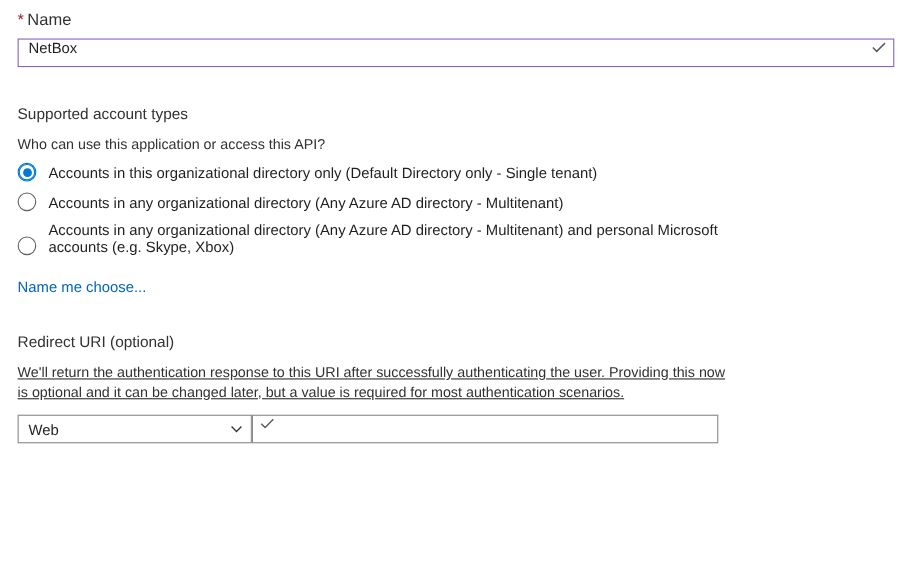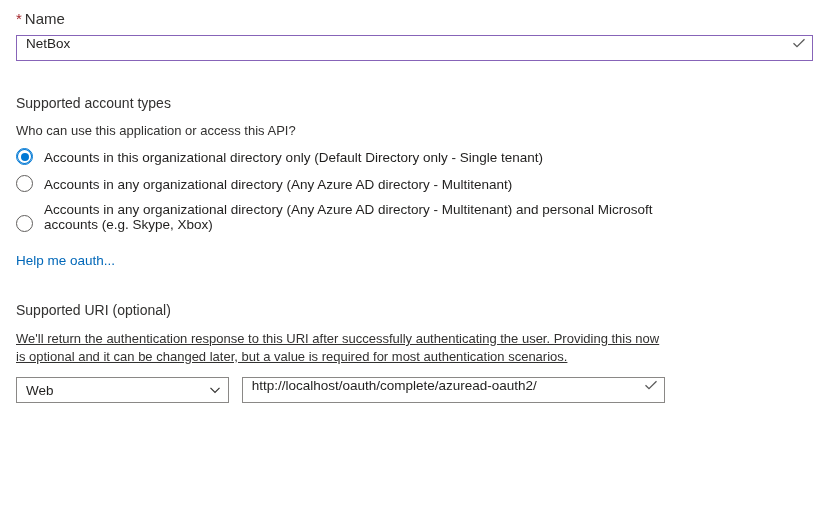--- a/index.html
+++ b/index.html
@@ -138,21 +138,20 @@
     margin-top: 12px;
   }
   .dropdown {
     width: 213px;
     height: 26px;
     border: 1px solid #8a8886;
     background: #ffffff;
     display: flex;
     align-items: center;
     box-sizing: border-box;
-    margin-right: 13px;
   }
   .dropdown .value {
     flex: 1;
     font-size: 13.5px;
     color: #201f1e;
     padding-left: 9px;
   }
   .chev {
     width: 26px;
     display: flex;
@@ -194,38 +193,37 @@
     </div>
     <div class="radio-row">
       <span class="radio"></span>
       <span class="radio-label">Accounts in any organizational directory (Any Azure AD directory - Multitenant)</span>
     </div>
     <div class="radio-row">
       <span class="radio"></span>
       <span class="radio-label">Accounts in any organizational directory (Any Azure AD directory - Multitenant) and personal Microsoft accounts (e.g. Skype, Xbox)</span>
     </div>
 
-    <a class="link">Help me oauth...</a>
+    <a class="link">Name me choose...</a>
   </div>
 
   <div>
-    <div class="section-heading">Supported URI (optional)</div>
+    <div class="section-heading">Redirect URI (optional)</div>
     <div class="field-desc" style="max-width:790px;text-decoration:underline;">We'll return the authentication response to this URI after successfully authenticating the user. Providing this now is optional and it can be changed later, but a value is required for most authentication scenarios.</div>
 
     <div class="redirect-row">
       <div class="dropdown">
         <span class="value">Web</span>
         <span class="chev">
           <svg width="12" height="12" viewBox="0 0 12 12">
               <path d="M1.5 3.8 L6 8.3 L10.5 3.8" stroke="#323130" stroke-width="1.2" fill="none"></path>
             </svg>
         </span>
       </div>
       <div class="textbox uri-box">
-        <div class="value" title="e.g. https://example.com/auth">http://localhost/oauth/complete/azuread-oauth2/</div>
         <div class="check-mark">
           <svg width="14" height="14" viewBox="0 0 14 14">
               <path d="M1.5 7.2 L5 10.7 L12.5 3.2" stroke="#5a5a5a" stroke-width="1.3" fill="none"></path>
             </svg>
         </div>
       </div>
     </div>
   </div>
 
 </div>

